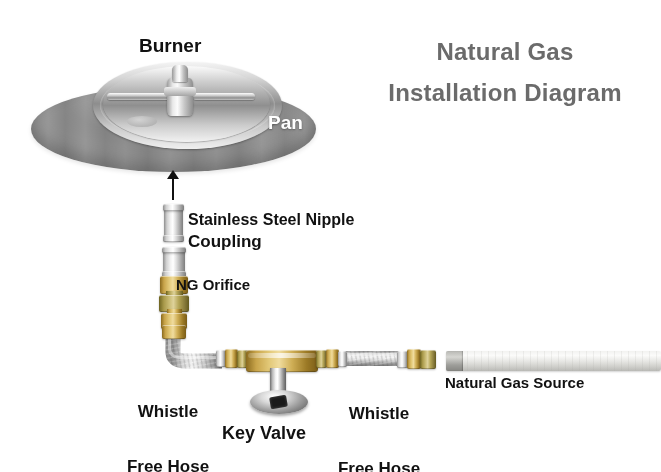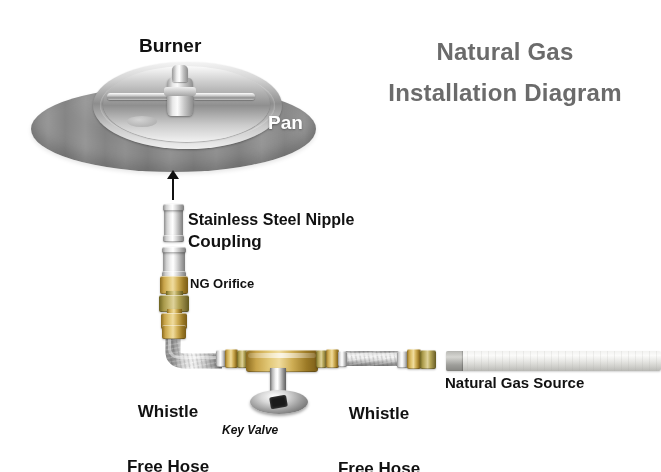--- a/index.html
+++ b/index.html
@@ -36,24 +36,24 @@
     letter-spacing: 0.2px;
   }
   #title span { display: block; margin-top: 10px; }
   #lbl-burner { left: 139px; top: 36px; font-size: 19px; }
   #lbl-pan {
     left: 268px; top: 113px; font-size: 19px; color: #ffffff;
     text-shadow: 0 1px 2px rgba(60,60,60,.55);
   }
   #lbl-nipple { left: 188px; top: 211px; font-size: 16px; }
   #lbl-coupling { left: 188px; top: 233px; font-size: 17px; }
-  #lbl-orifice { left: 190px; top: 277px; font-size: 13px; }
+  #lbl-orifice { left: 176px; top: 277px; font-size: 15px; }
   #lbl-hose-left { left: 118px; top: 366px; font-size: 17px; text-align: center; width: 100px; }
   #lbl-hose-right { left: 333px; top: 368px; font-size: 17px; text-align: center; width: 92px; }
-  #lbl-keyvalve { left: 222px; top: 424px; font-size: 12px; font-style: italic; }
+  #lbl-keyvalve { left: 222px; top: 424px; font-size: 18px; }
   #lbl-source { left: 445px; top: 375px; font-size: 15px; }
 
   
   #pan {
     position: absolute;
     left: 31px; top: 86px;
     width: 285px; height: 86px;
     border-radius: 50%;
     background:
       radial-gradient(ellipse 60% 70% at 50% 18%, rgba(255,255,255,.30), rgba(255,255,255,0) 62%),

